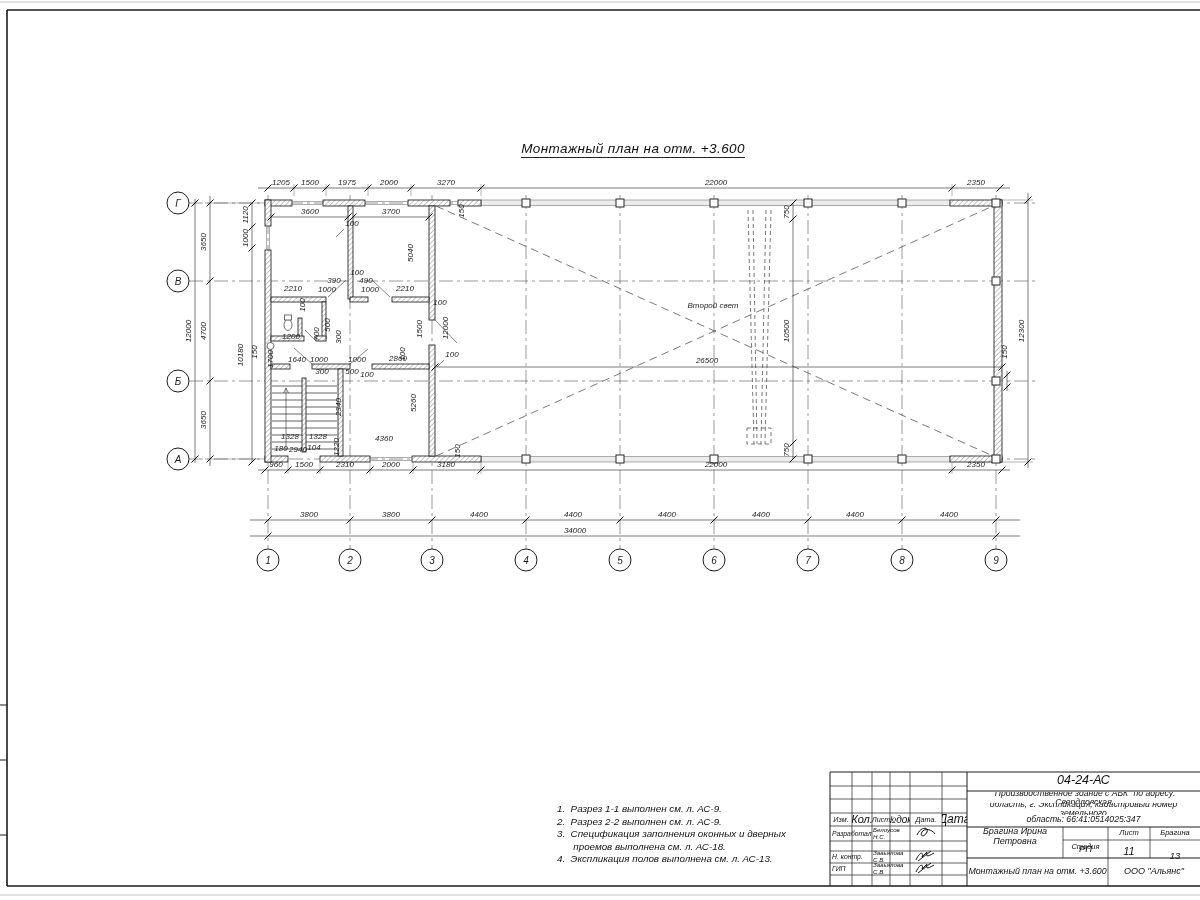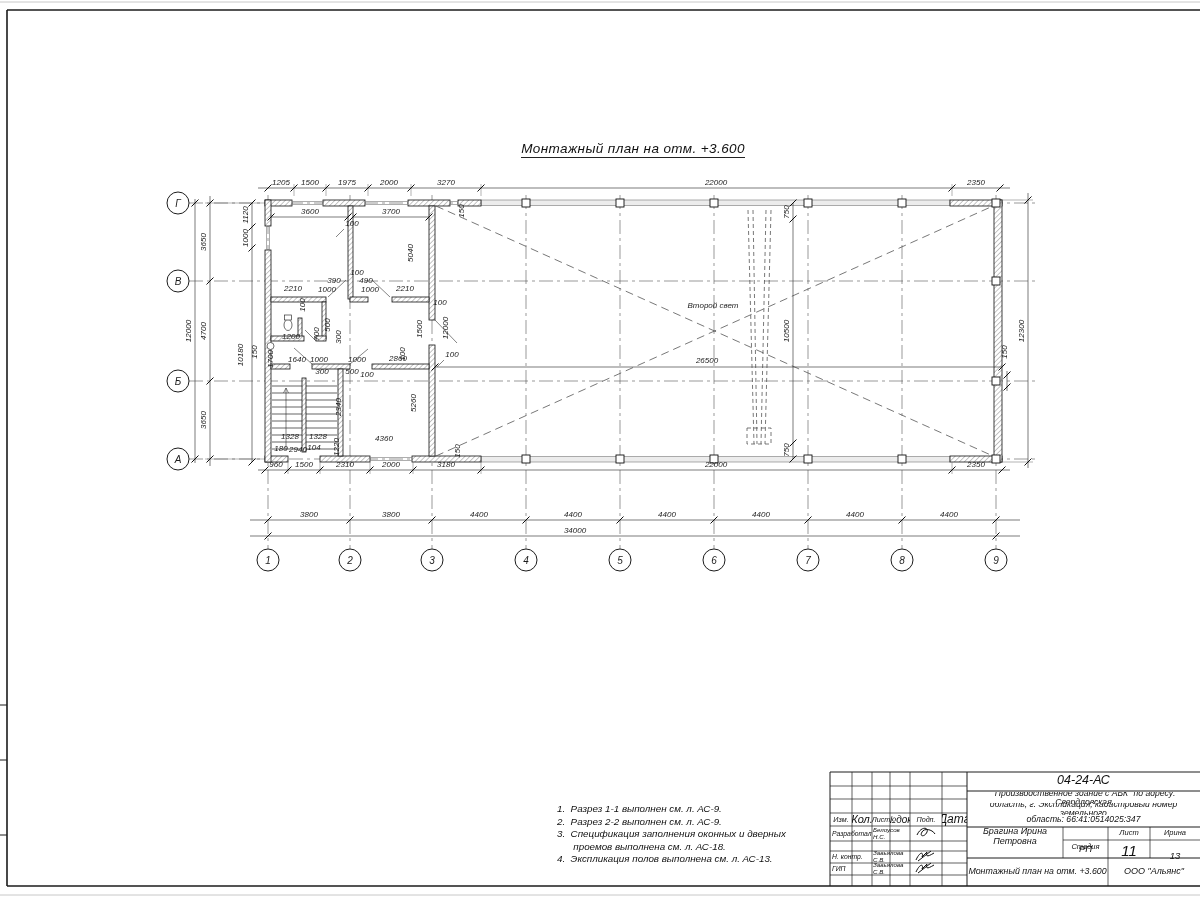--- a/index.html
+++ b/index.html
@@ -376,33 +376,33 @@
   <div>
     <div class="tbt" style="left:968px;top:792px;width:231px;height:12px;font-size:8.6px;">"Производственное здание с АБК" по адресу: Свердловская</div>
     <div class="tbt" style="left:968px;top:803px;width:231px;height:12px;font-size:8.6px;">область, г. Экспликация, кадастровый номер земельного</div>
     <div class="tbt" style="left:968px;top:814px;width:231px;height:12px;font-size:8.6px;">область: 66:41:0514025:347</div>
   </div>
 
   <div class="tbt" style="left:967px;top:827px;width:96px;height:20px;font-size:9px;">Брагина Ирина Петровна</div>
 
   <div class="tbt" style="left:1063px;top:827px;width:45px;height:13px;font-size:7.5px;margin-top:14px;">Стадия</div>
   <div class="tbt" style="left:1108px;top:827px;width:42px;height:13px;font-size:7.5px;">Лист</div>
-  <div class="tbt" style="left:1150px;top:827px;width:50px;height:13px;font-size:7.5px;">Ирина</div>
+  <div class="tbt" style="left:1150px;top:827px;width:50px;height:13px;font-size:7.5px;">Брагина</div>
   <div class="tbt" style="left:1063px;top:840px;width:45px;height:18px;font-size:9.5px;border-radius:9px;">РП</div>
-  <div class="tbt" style="left:1108px;top:840px;width:42px;height:22px;font-size:15px;">11</div>
+  <div class="tbt" style="left:1108px;top:840px;width:42px;height:22px;font-size:11px;">11</div>
   <div class="tbt" style="left:1150px;top:840px;width:50px;height:33px;font-size:9.5px;">13</div>
 
   <div class="tbt" style="left:967px;top:858px;width:141px;height:28px;font-size:8.8px;">Монтажный план на отм. +3.600</div>
   <div class="tbt" style="left:1108px;top:858px;width:92px;height:28px;font-size:9px;">ООО "Альянс"</div>
 
   <div class="tbt" style="left:830px;top:813px;width:22px;height:13px;font-size:7.2px;">Изм.</div>
   <div class="tbt" style="left:852px;top:813px;width:20px;height:13px;font-size:11px;">Кол.</div>
   <div class="tbt" style="left:872px;top:813px;width:18px;height:13px;font-size:7.2px;">Лист</div>
   <div class="tbt" style="left:890px;top:813px;width:20px;height:13px;font-size:10px;">№док.</div>
-  <div class="tbt" style="left:910px;top:813px;width:32px;height:13px;font-size:7.2px;">Подп.</div>
+  <div class="tbt" style="left:910px;top:813px;width:32px;height:13px;font-size:7.2px;">Дата.</div>
   <div class="tbt" style="left:942px;top:813px;width:25px;height:13px;font-size:12px;">Дата</div>
 
   <div class="tbt left" style="left:832px;top:826px;width:40px;height:15px;font-size:6.8px;">Разработал</div>
   <div class="tbt left" style="left:873px;top:826px;width:37px;height:15px;font-size:6.2px;">Белоусов Н.С.</div>
   <div class="tbt left" style="left:832px;top:851px;width:40px;height:12px;font-size:6.8px;">Н. контр.</div>
   <div class="tbt left" style="left:873px;top:851px;width:37px;height:12px;font-size:6.2px;">Завьялова С.В.</div>
   <div class="tbt left" style="left:832px;top:863px;width:40px;height:12px;font-size:6.8px;">ГИП</div>
   <div class="tbt left" style="left:873px;top:863px;width:37px;height:12px;font-size:6.2px;">Завьялова С.В.</div>
 
   <svg class="sig" style="left:913px;top:825px;" width="26" height="15">

